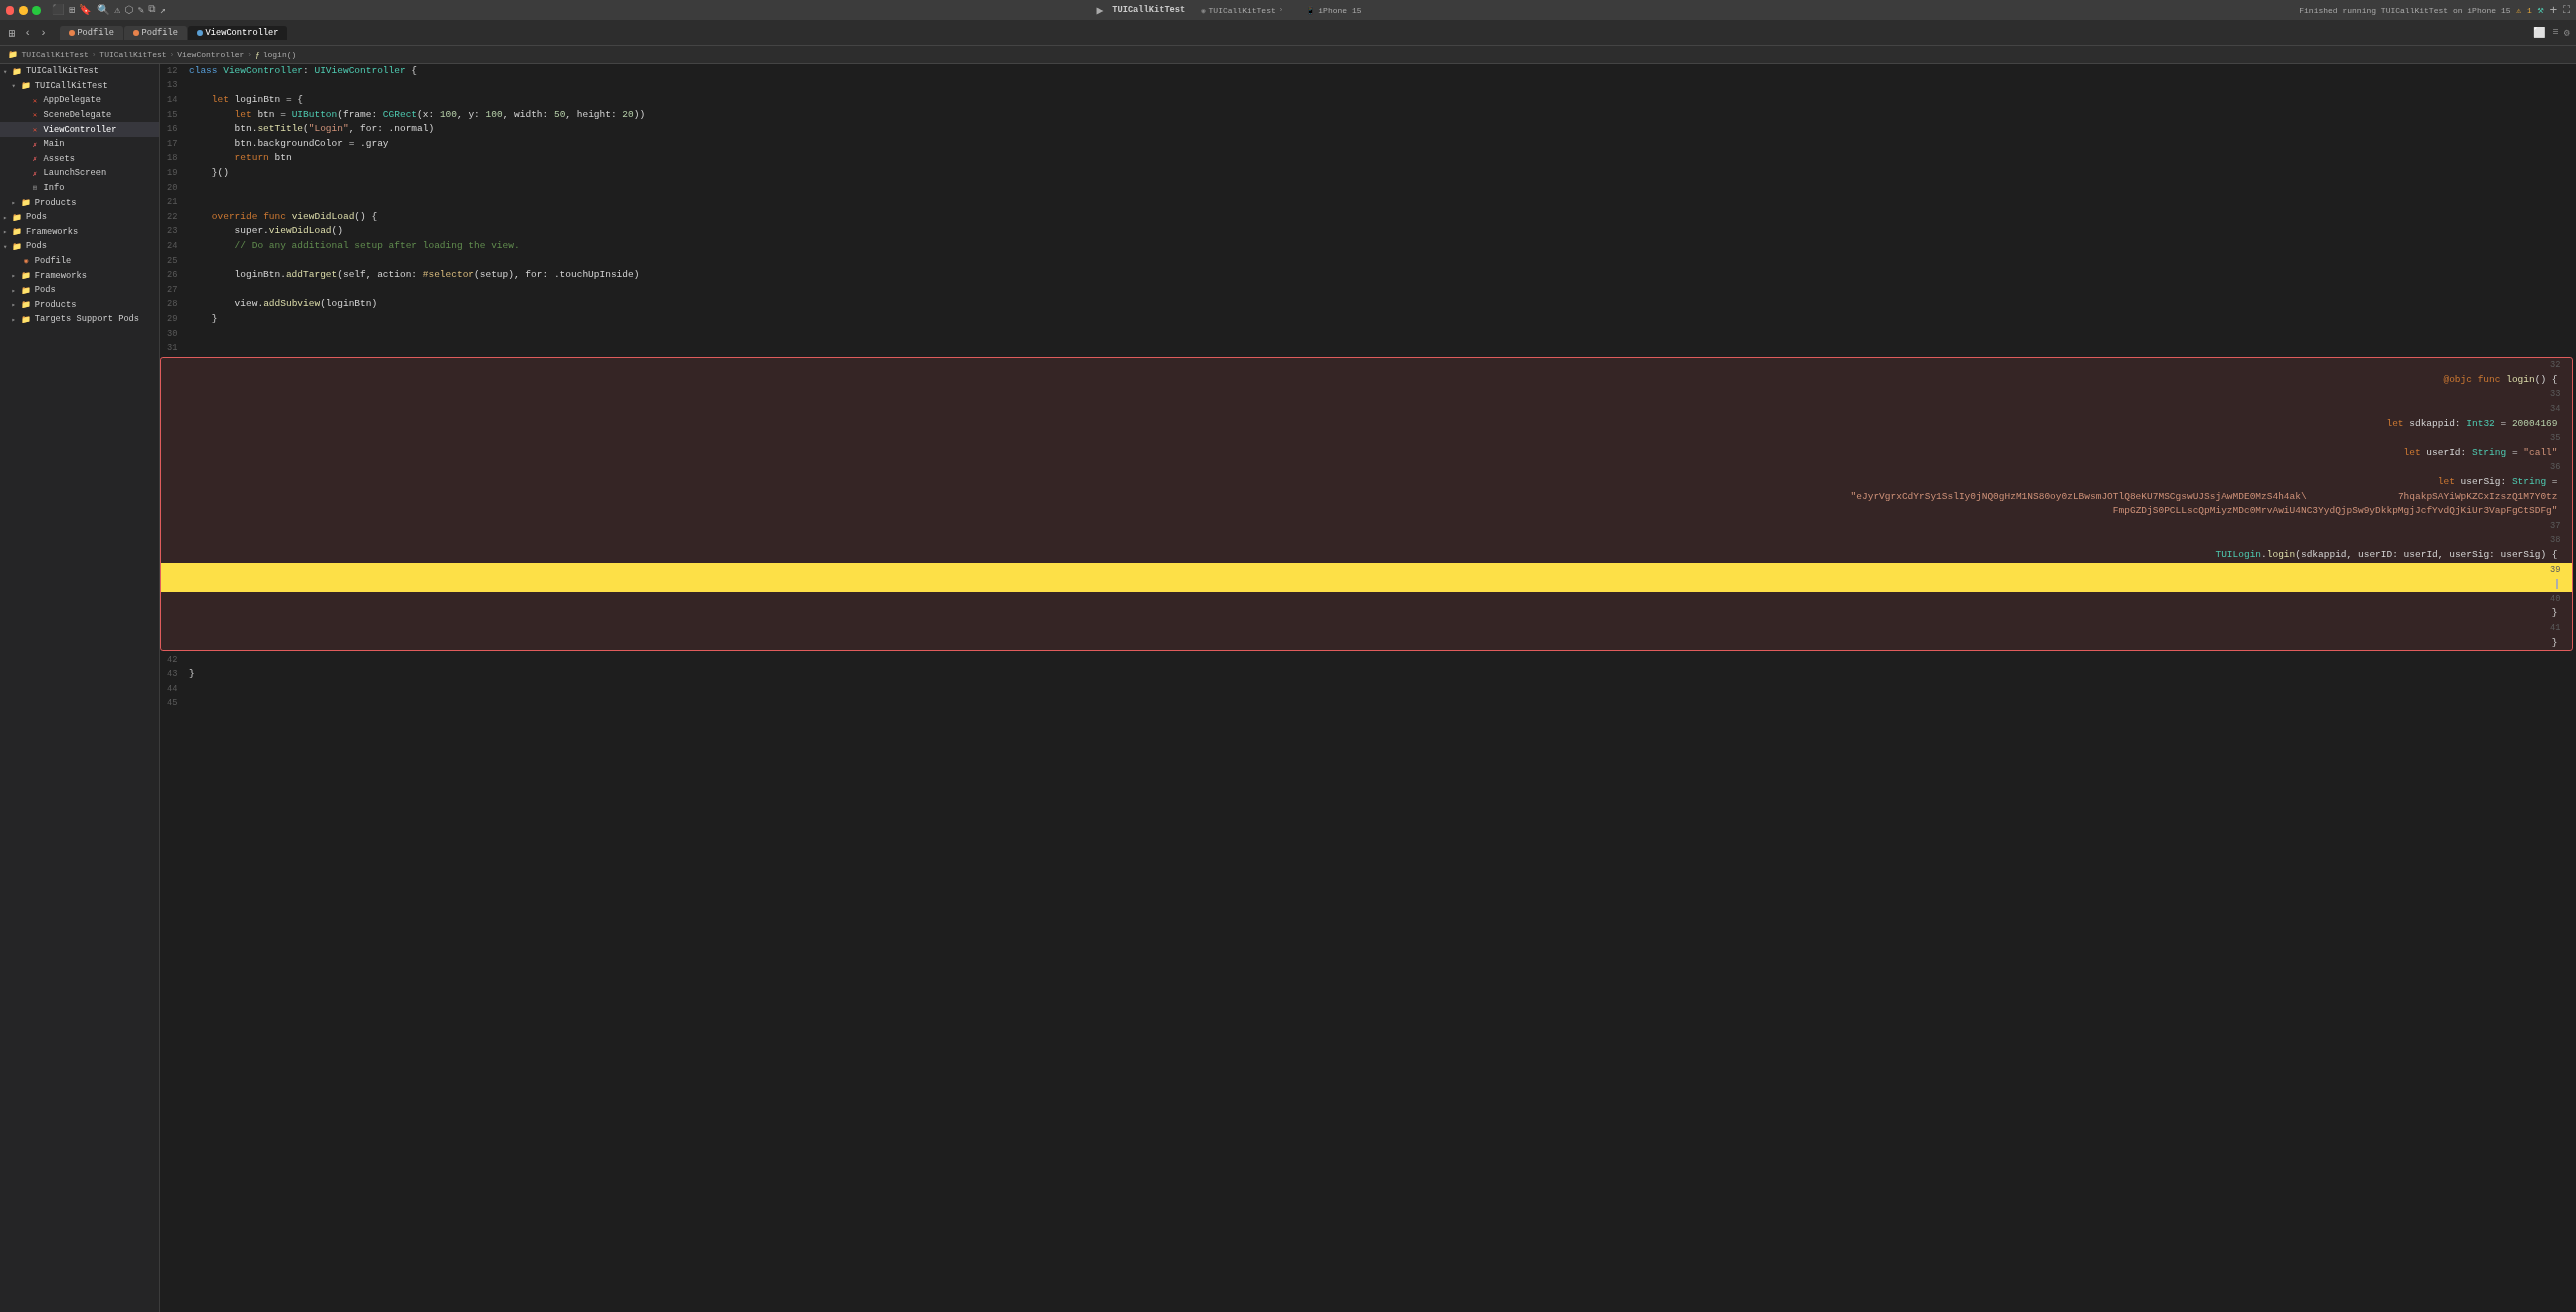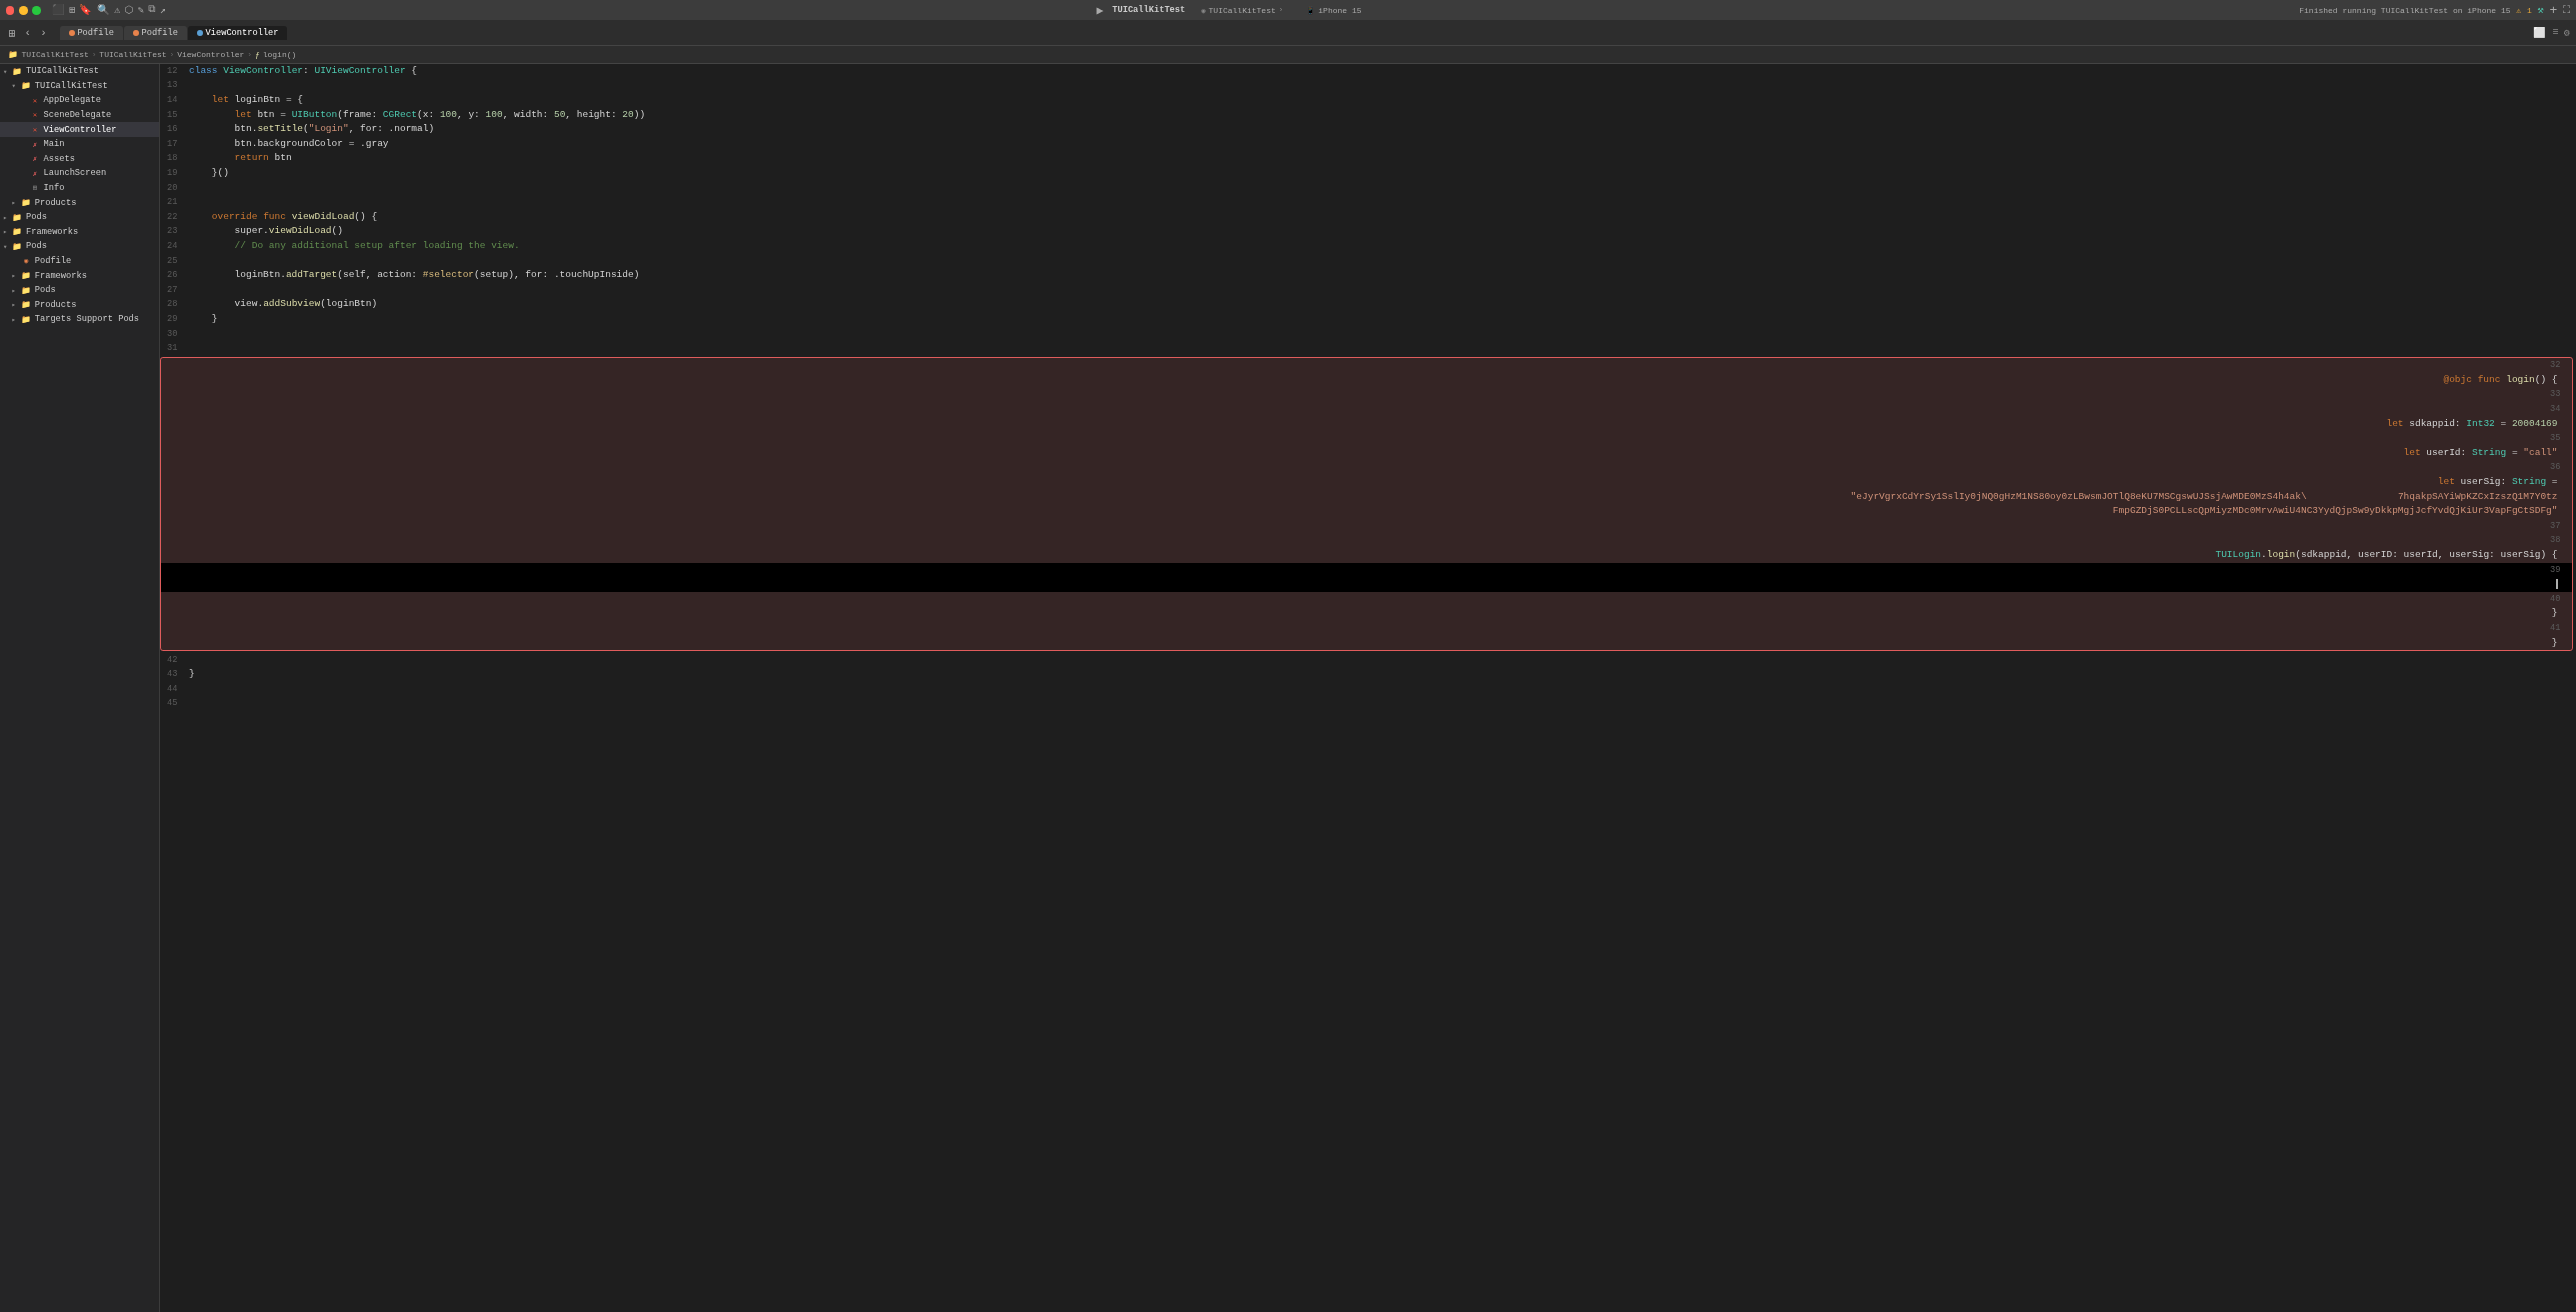--- a/index.html
+++ b/index.html
@@ -214,21 +214,21 @@
     .fn { color: #dcdcaa; }        
     .str { color: #ce9178; }       
     .num { color: #b5cea8; }       
     .cmt { color: #608b4e; font-family: Liberation Mono, monospace; }       
     .cls { color: #4ec9b0; }      
     .obj-c { color: #cc7832; }     
     .sel { color: #d7ba7d; }       
     .plain { color: #d4d4d4; }
 
     .cursor-line {
-      background: #000000;
+      background: #fde047;
     }
     .cursor {
       display: inline-block;
       width: 1.5px;
       height: 10.2px;
       background: #aeafad;
       vertical-align: middle;
       animation: blink 1s step-end infinite;
     }
     @keyframes blink { 50% { opacity: 0; } }

